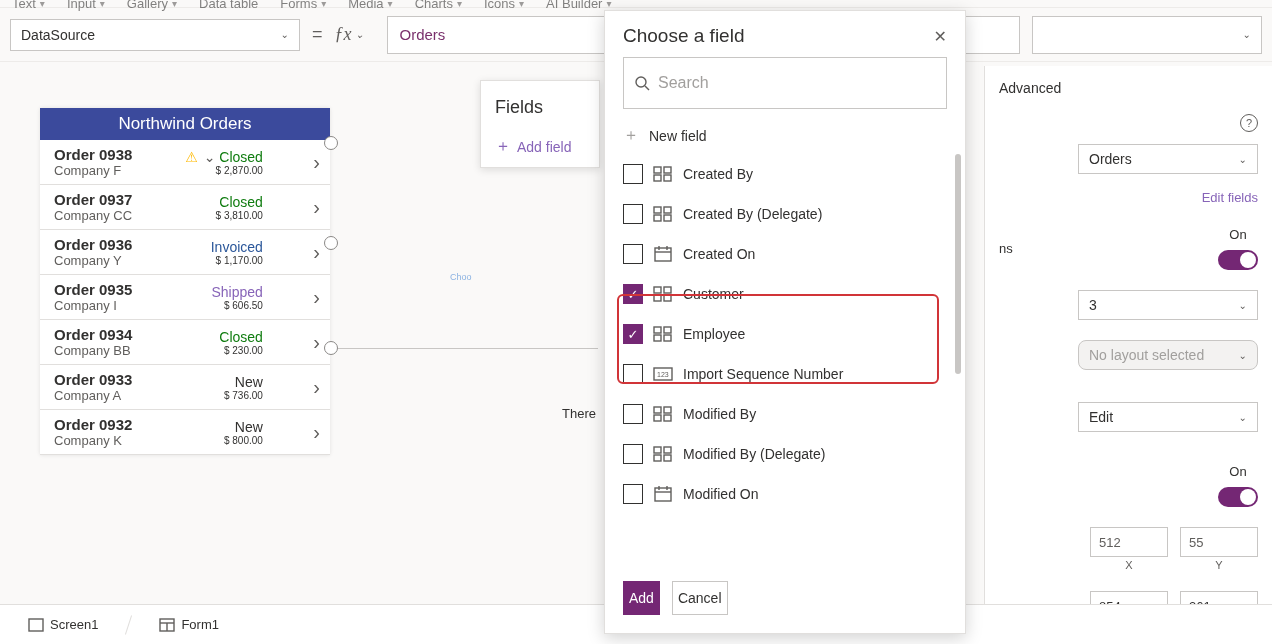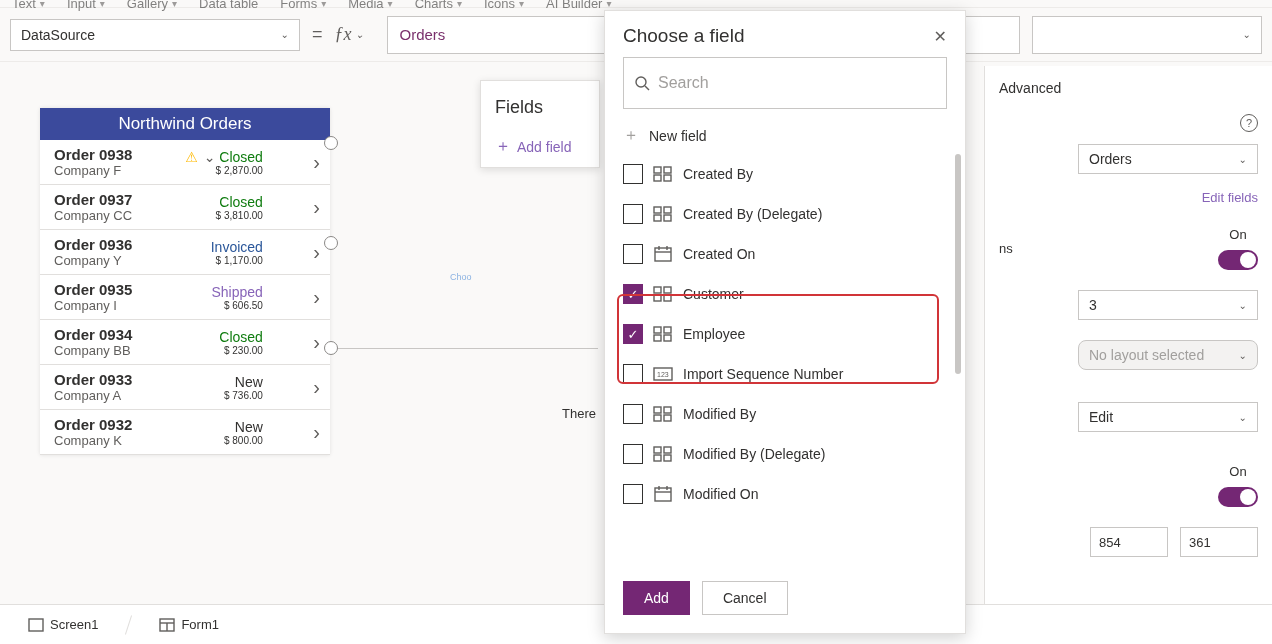--- a/index.html
+++ b/index.html
@@ -51,21 +51,21 @@
   .newfield { padding:8px 18px; display:flex; align-items:center; gap:10px; color:#323130; font-size:14px;}
   .field-list { flex:1; overflow:hidden; position:relative; }
   .field-list-inner { padding:0 8px 0 18px; }
   .field-item { display:flex; align-items:center; gap:10px; padding:10px 0; font-size:14px; }
   .cb { width:20px; height:20px; border:1px solid #323130; display:flex; align-items:center; justify-content:center; background:#fff; }
   .cb.checked { background:#742774; border-color:#742774; color:#fff; font-size:13px; }
   .ftype { width:20px; height:16px; display:flex; align-items:center; justify-content:center; }
   .highlight-box { position:absolute; border:2px solid #d13438; border-radius:6px; pointer-events:none; }
   .scroll-thumb { position:absolute; right:4px; top:168px; width:6px; height:220px; background:#c8c6c4; border-radius:3px;}
   .choose-footer { display:flex; gap:12px; padding:12px 18px 18px; }
-  .btn { padding:8px 20px; font-size:14px; border:1px solid transparent; }
+  .btn { padding:8px 5px; font-size:14px; border:1px solid transparent; }
   .btn-primary { background:#742774; color:#fff; }
   .btn-default { background:#fff; border:1px solid #c8c6c4; color:#323130; }
 
   
   .faint { position:absolute; color:#8db3e2; font-size:9px; }
 
   
   .props { position:absolute; right:0; top:66px; width:288px; bottom:40px; background:#fff; border-left:1px solid #e1dfdd; padding:0 14px; overflow:hidden; }
   .help-icon { position:absolute; right:14px; top:48px; width:18px; height:18px; border:1px solid #605e5c; border-radius:50%; display:flex; align-items:center;justify-content:center; font-size:11px; color:#605e5c;}
   .props-tab { font-size:14px; padding:14px 0 10px; color:#323130; }
@@ -422,20 +422,36 @@
   <div style="height:12px"></div>
   <div class="prop-row">
     <span></span>
     <div class="toggle-row">
       <span>On</span>
       <div class="toggle"></div>
     </div>
   </div>
   <div class="prop-row" style="justify-content:flex-end">
     <div class="xy-row">
+      <div class="xy-col">
+        <div class="numfield">
+            <span>512</span>
+          </div>
+        <span>X</span>
+      </div>
+      <div class="xy-col">
+        <div class="numfield">
+            <span>55</span>
+          </div>
+        <span>Y</span>
+      </div>
+    </div>
+  </div>
+  <div class="prop-row" style="justify-content:flex-end">
+    <div class="xy-row">
       <div class="numfield">
           <span>854</span>
         </div>
       <div class="numfield">
           <span>361</span>
         </div>
     </div>
   </div>
 </div>
 

